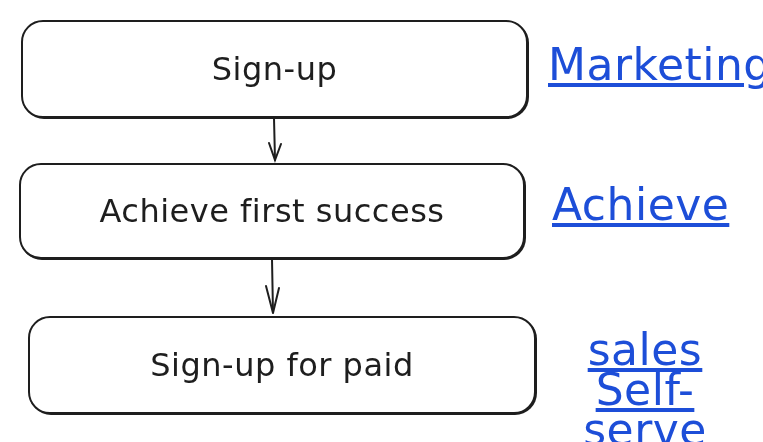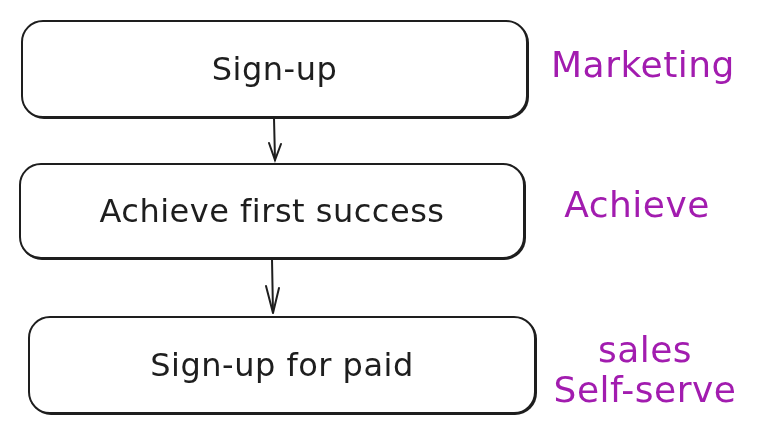--- a/index.html
+++ b/index.html
@@ -8,22 +8,22 @@
     .canvas { position: absolute; left: 0; top: 0; width: 763px; height: 420px; }
     .node {
       position: absolute; box-sizing: border-box;
       border: 2.5px solid #1e1e1e; border-radius: 22px;
       background: #ffffff;
       display: flex; align-items: center; justify-content: center;
       color: #1e1e1e; font-size: 32px; letter-spacing: 0.5px;
       box-shadow: 1px 1px 0 0 #1e1e1e;
     }
     .label {
-      position: absolute; color: #a21caf; font-size: 36px;
-      text-align: center; line-height: 40px; letter-spacing: 0.5px;
+      position: absolute; color: #1d4ed8; font-size: 44px;
+      text-align: center; line-height: 40px; letter-spacing: 0.5px; text-decoration: underline;
     }
     svg.arrows { position: absolute; left: 0; top: 0; }
   </style>
 </head>
 <body>
 
 <div class="canvas">
 
   <div class="node" style="left:21px; top:20px; width:507px; height:98px;">
     <span>Sign-up</span>

